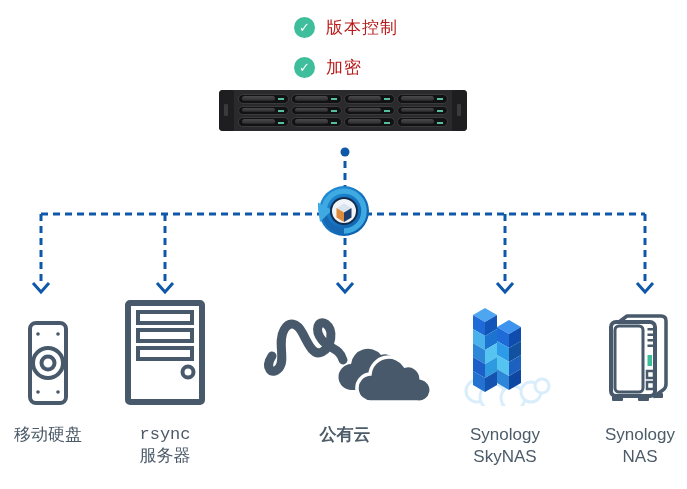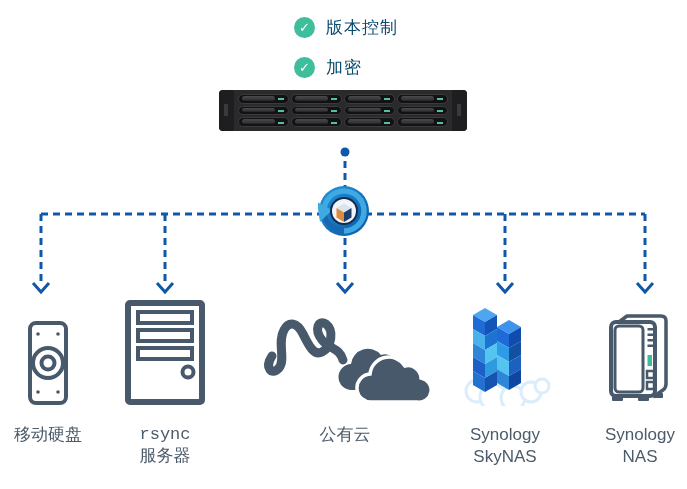--- a/index.html
+++ b/index.html
@@ -8,21 +8,21 @@
     font-family:"Liberation Sans","DejaVu Sans",sans-serif;
   }
   
   .feature-row{position:absolute;left:294px;display:flex;align-items:center;gap:11px;}
   .feature-row.r0{top:16px;}
   .feature-row.r1{top:56px;}
   .check-circle{
     width:21px;height:21px;border-radius:50%;background:#3FBE9B;color:#fff;
     display:flex;align-items:center;justify-content:center;font-size:13px;font-weight:bold;
   }
-  .feature-label{font-size:17px;color:#0c4a6e;letter-spacing:1px;}
+  .feature-label{font-size:17px;color:#b91c1c;letter-spacing:1px;}
   
   .server{position:absolute;left:219px;top:90px;width:248px;height:41px;background:#2A2A2C;border-radius:4px;}
   .server .cap{position:absolute;top:0;bottom:0;width:15px;background:#1E1E20;}
   .server .cap.left{left:0;border-radius:4px 2px 2px 4px;}
   .server .cap.right{right:0;border-radius:2px 4px 4px 2px;}
   .server .cap::after{content:"";position:absolute;left:5px;top:14px;width:4px;height:12px;background:#3A3A3C;border-radius:1px;}
   .server .bays{position:absolute;left:19px;right:19px;top:4px;bottom:4px;display:grid;gap:2px;}
   .bay{position:relative;background:#121214;border-radius:5px;border:1px solid #3B3B3D;}
   .bay .sled{position:absolute;left:3px;top:1px;right:13px;bottom:2px;background:linear-gradient(180deg,#4A4A4C 0%,#353537 70%,#202022 100%);border-radius:5px;}
   .bay .led{position:absolute;right:4px;top:45%;width:6px;height:2px;background:#54C0A0;}
@@ -31,21 +31,21 @@
   
   .hub{position:absolute;left:318px;top:185px;z-index:2;}
   
   .dest{position:absolute;top:300px;display:flex;flex-direction:column;align-items:center;z-index:2;}
   .dest .icon-area{height:106px;display:flex;align-items:flex-end;justify-content:center;}
   .dest .dest-label{
     margin-top:18px;font-size:17px;line-height:22px;color:#4C5B69;text-align:center;white-space:pre-line;
   }
   .dest.d0{left:0;width:96px;}
   .dest.d1{left:117px;width:96px;font-family:Liberation Mono, monospace;}
-  .dest.d2{left:255px;width:180px;}
+  .dest.d2{left:255px;width:180px;font-weight:bold;}
   .dest.d3{left:455px;width:100px;}
   .dest.d4{left:585px;width:110px;}
 </style>
 </head>
 <body>
 
 <div class="canvas">
 
   <div class="feature-row r0">
     <div class="check-circle">✓</div>

